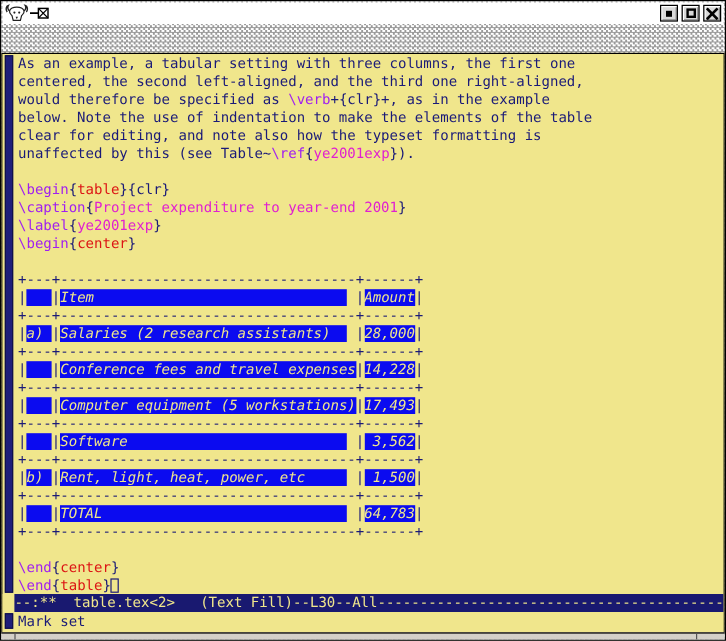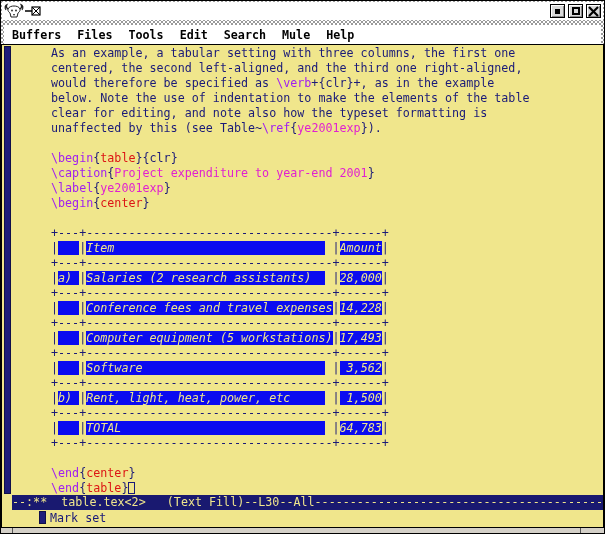--- a/index.html
+++ b/index.html
@@ -45,37 +45,37 @@
     display:flex;flex-direction:column;overflow:hidden;
   }
   .bufferarea{flex:1 1 auto;display:flex;overflow:hidden;}
   .rail{position:relative;flex:0 0 10px;}
   .thumb{position:absolute;left:2px;top:1px;bottom:1px;width:7px;box-sizing:border-box;
     background:#1e1e7a;border:1px solid #10104a;}
   .textpane{
     flex:1 1 auto;padding:1px 0 0 3px;
     font-size:11.7px;line-height:15px;white-space:pre;color:#1a1a78;
   }
-  .ln{height:15px;margin-left:36px;}
+  .ln{height:15px;}
   .n{color:#1a1a78;}
   .k{color:#a020f0;}
   .e{color:#dc1414;text-align:center;}
   .s{color:#e020d0;}
   .hl{background:#0b0bf0;color:#f0e68c;font-style:italic;}
   .cur{display:inline-block;width:7px;height:12px;box-sizing:border-box;
     border:1px solid #1a1a78;vertical-align:-2px;}
   
   .modelinerow{flex:0 0 15px;display:flex;}
   .modelinespacer{flex:0 0 10px;background:#f0e68c;}
   .modeline{
     flex:1 1 auto;background:#191970;color:#f0e68c;
     font-size:11.7px;line-height:15px;white-space:pre;overflow:hidden;
   }
   
-  .miniline{flex:0 0 17px;display:flex;background:#f0e68c;padding-left:35px;}
+  .miniline{flex:0 0 17px;display:flex;background:#f0e68c;}
   .minirail{position:relative;flex:0 0 10px;}
   .minithumb{position:absolute;left:2px;top:1px;width:7px;height:13px;box-sizing:border-box;
     background:#1e1e7a;border:1px solid #10104a;}
   .minitext{font-size:11.7px;line-height:16px;white-space:pre;color:#1a1a78;padding-left:3px;}
   
   .bottomstrip{
     position:absolute;left:0;right:0;bottom:0;height:5px;background:#d4d0c8;
     border-top:1px solid #000;
   }
   .tick{position:absolute;top:0;bottom:0;width:1px;background:#555;}
@@ -112,29 +112,20 @@
         </span>
       <span class="wbtn">
         <svg width="11" height="11" viewBox="0 0 11 11">
           <line x1="1" y1="1" x2="10" y2="10" stroke="#000" stroke-width="2.2"></line>
           <line x1="10" y1="1" x2="1" y2="10" stroke="#000" stroke-width="2.2"></line>
         </svg>
       </span>
     </span>
   </div>
 
-  <div class="menubar" id="menubar">
-      <span class="menuitem">Buffers</span>
-      <span class="menuitem">Files</span>
-      <span class="menuitem">Tools</span>
-      <span class="menuitem">Edit</span>
-      <span class="menuitem">Search</span>
-      <span class="menuitem">Mule</span>
-      <span class="menuitem">Help</span>
-    </div>
 
   <div class="editor">
     <div class="bufferarea">
       <div class="rail">
         <div class="thumb"></div>
       </div>
       <div class="textpane" id="textpane"><div class="ln"><span class="n">As an example, a tabular setting with three columns, the first one</span></div><div class="ln"><span class="n">centered, the second left-aligned, and the third one right-aligned,</span></div><div class="ln"><span class="n">would therefore be specified as </span><span class="k">\verb</span><span class="n">+{clr}+, as in the example</span></div><div class="ln"><span class="n">below. Note the use of indentation to make the elements of the table</span></div><div class="ln"><span class="n">clear for editing, and note also how the typeset formatting is</span></div><div class="ln"><span class="n">unaffected by this (see Table~</span><span class="k">\ref</span><span class="n">{</span><span class="s">ye2001exp</span><span class="n">}).</span></div><div class="ln"></div><div class="ln"><span class="k">\begin</span><span class="n">{</span><span class="e">table</span><span class="n">}{clr}</span></div><div class="ln"><span class="k">\caption</span><span class="n">{</span><span class="s">Project expenditure to year-end 2001</span><span class="n">}</span></div><div class="ln"><span class="k">\label</span><span class="n">{</span><span class="s">ye2001exp</span><span class="n">}</span></div><div class="ln"><span class="k">\begin</span><span class="n">{</span><span class="e">center</span><span class="n">}</span></div><div class="ln"></div><div class="ln"><span class="n">+---+-----------------------------------+------+</span></div><div class="ln"><span class="n">|</span><span class="hl">   </span><span class="n">|</span><span class="hl">Item                              </span><span class="n"> |</span><span class="hl">Amount</span><span class="n">|</span></div><div class="ln"><span class="n">+---+-----------------------------------+------+</span></div><div class="ln"><span class="n">|</span><span class="hl">a) </span><span class="n">|</span><span class="hl">Salaries (2 research assistants)  </span><span class="n"> |</span><span class="hl">28,000</span><span class="n">|</span></div><div class="ln"><span class="n">+---+-----------------------------------+------+</span></div><div class="ln"><span class="n">|</span><span class="hl">   </span><span class="n">|</span><span class="hl">Conference fees and travel expenses</span><span class="n">|</span><span class="hl">14,228</span><span class="n">|</span></div><div class="ln"><span class="n">+---+-----------------------------------+------+</span></div><div class="ln"><span class="n">|</span><span class="hl">   </span><span class="n">|</span><span class="hl">Computer equipment (5 workstations)</span><span class="n">|</span><span class="hl">17,493</span><span class="n">|</span></div><div class="ln"><span class="n">+---+-----------------------------------+------+</span></div><div class="ln"><span class="n">|</span><span class="hl">   </span><span class="n">|</span><span class="hl">Software                          </span><span class="n"> |</span><span class="hl"> 3,562</span><span class="n">|</span></div><div class="ln"><span class="n">+---+-----------------------------------+------+</span></div><div class="ln"><span class="n">|</span><span class="hl">b) </span><span class="n">|</span><span class="hl">Rent, light, heat, power, etc     </span><span class="n"> |</span><span class="hl"> 1,500</span><span class="n">|</span></div><div class="ln"><span class="n">+---+-----------------------------------+------+</span></div><div class="ln"><span class="n">|</span><span class="hl">   </span><span class="n">|</span><span class="hl">TOTAL                             </span><span class="n"> |</span><span class="hl">64,783</span><span class="n">|</span></div><div class="ln"><span class="n">+---+-----------------------------------+------+</span></div><div class="ln"></div><div class="ln"><span class="k">\end</span><span class="n">{</span><span class="e">center</span><span class="n">}</span></div><div class="ln"><span class="k">\end</span><span class="n">{</span><span class="e">table</span><span class="n">}</span><span class="cur"></span></div></div>
     </div>
     <div class="modelinerow">
       <div class="modelinespacer"></div>

